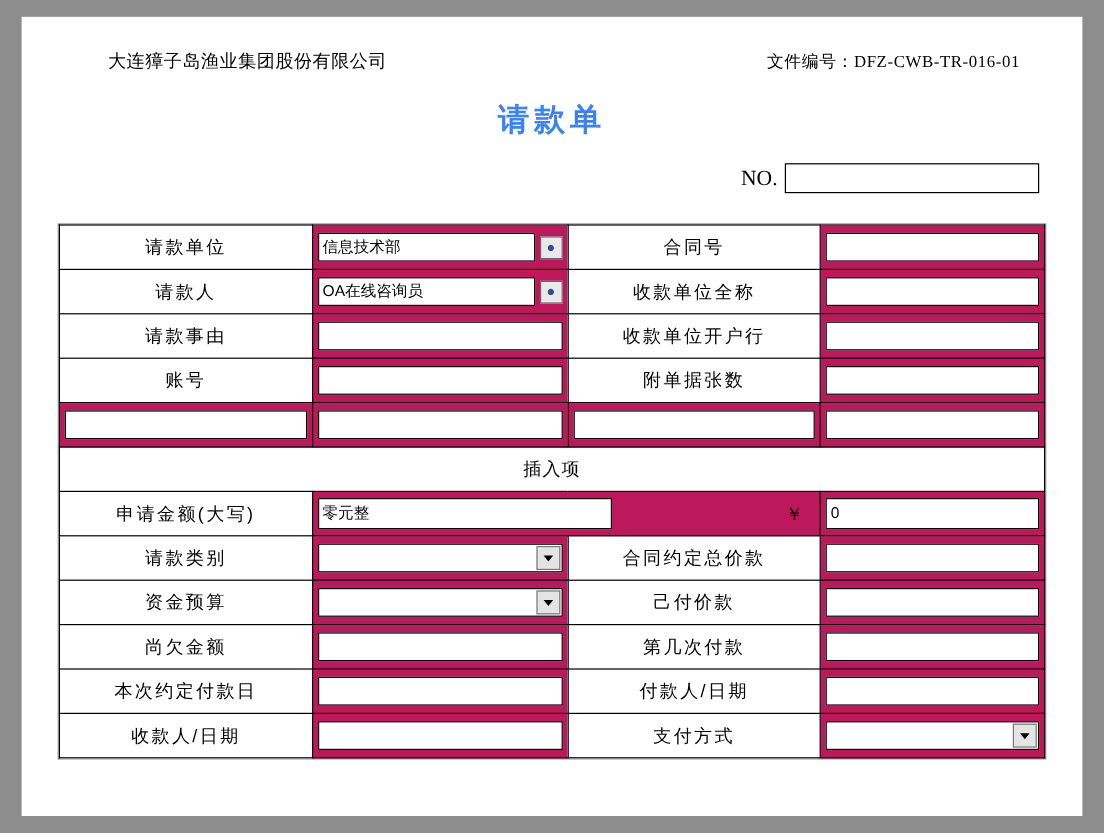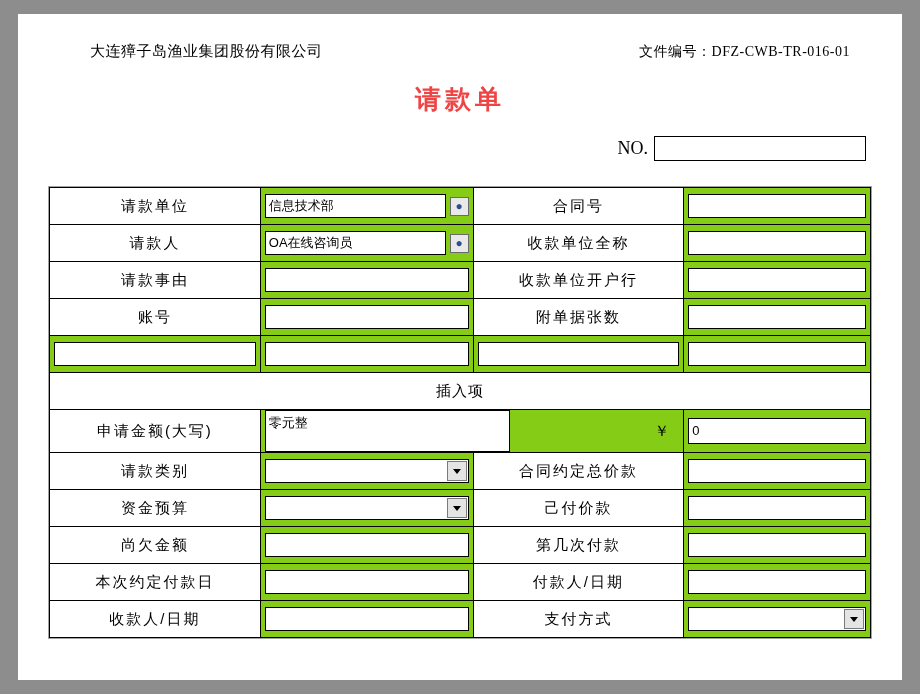--- a/index.html
+++ b/index.html
@@ -54,21 +54,21 @@
     letter-spacing: 0.5px;
   }
   .title {
     position: absolute;
     top: 68px;
     left: 0;
     width: 884px;
     text-align: center;
     font-size: 26px;
     font-weight: bold;
-    color: #ef4444;
+    color: #3b82f6;
     letter-spacing: 4px;
   }
   .nobox {
     position: absolute;
     top: 122px;
     right: 36px;
     display: flex;
     align-items: center;
     gap: 6px;
   }
@@ -115,21 +115,21 @@
     font-size: 15px;
     color: #000;
     box-sizing: border-box;
   }
   td.lab {
     text-align: center;
     background: #ffffff;
     letter-spacing: 2px;
   }
   td.fld {
-    background: #84cc16;
+    background: #be185d;
     margin-top: 27px;
   }
   .cellinput {
     width: 100%;
     height: 24px;
   }
   .withpick {
     display: flex;
     align-items: center;
     gap: 4px;
@@ -292,21 +292,21 @@
         </tr>
 
         <tr>
           <td class="insert" colspan="4">插入项</td>
         </tr>
 
         <tr class="tbl-row-amount">
           <td class="lab">申请金额(大写)</td>
           <td class="fld" colspan="2">
             <div style="display:flex;align-items:center;">
-              <div class="inputbox" style="width:245px;height:42px;line-height:24px;">零元整</div>
+              <div class="inputbox" style="width:245px;height:26px;line-height:24px;">零元整</div>
               <div style="flex:1 1 auto;"></div>
               <span style="padding:0 10px;font-size:15px;">￥</span>
             </div>
           </td>
           <td class="fld">
             <div class="inputbox cellinput" style="height:26px;line-height:24px;">0</div>
           </td>
         </tr>
 
         <tr>

